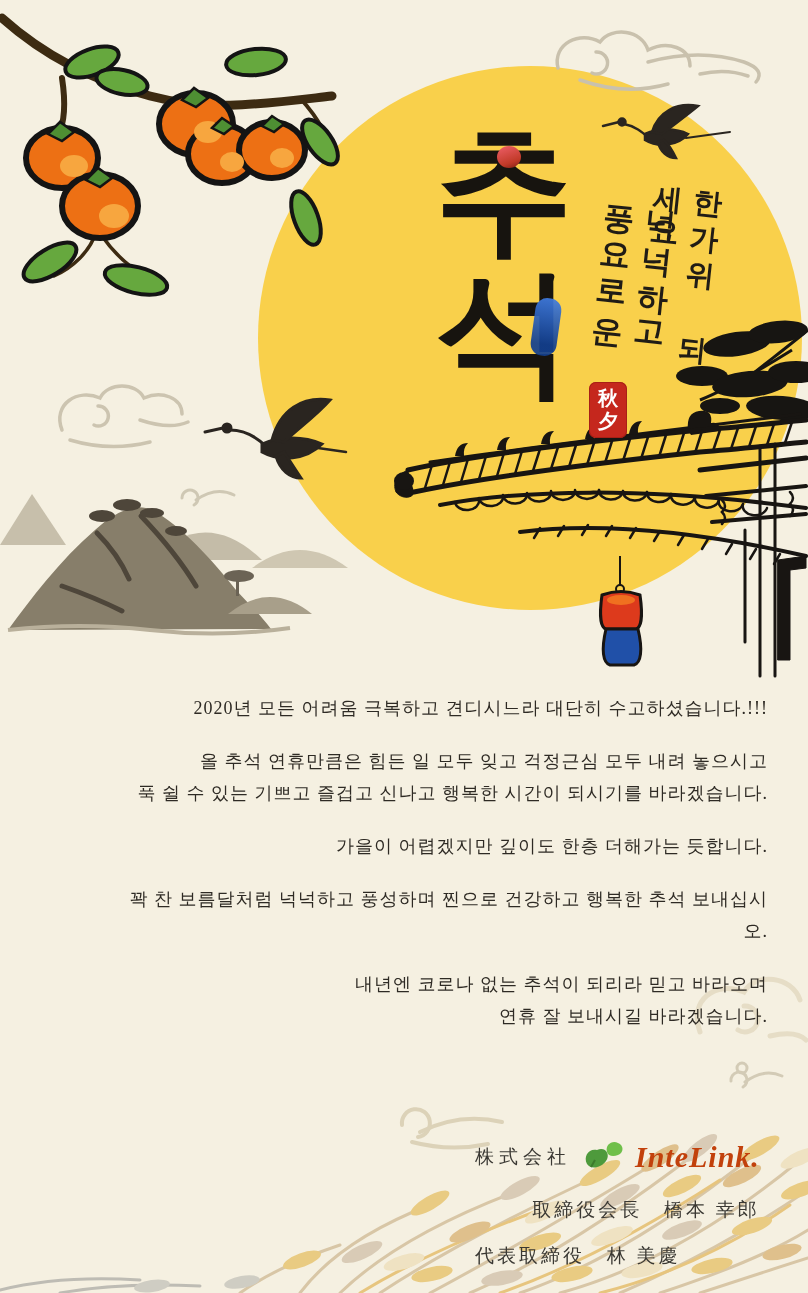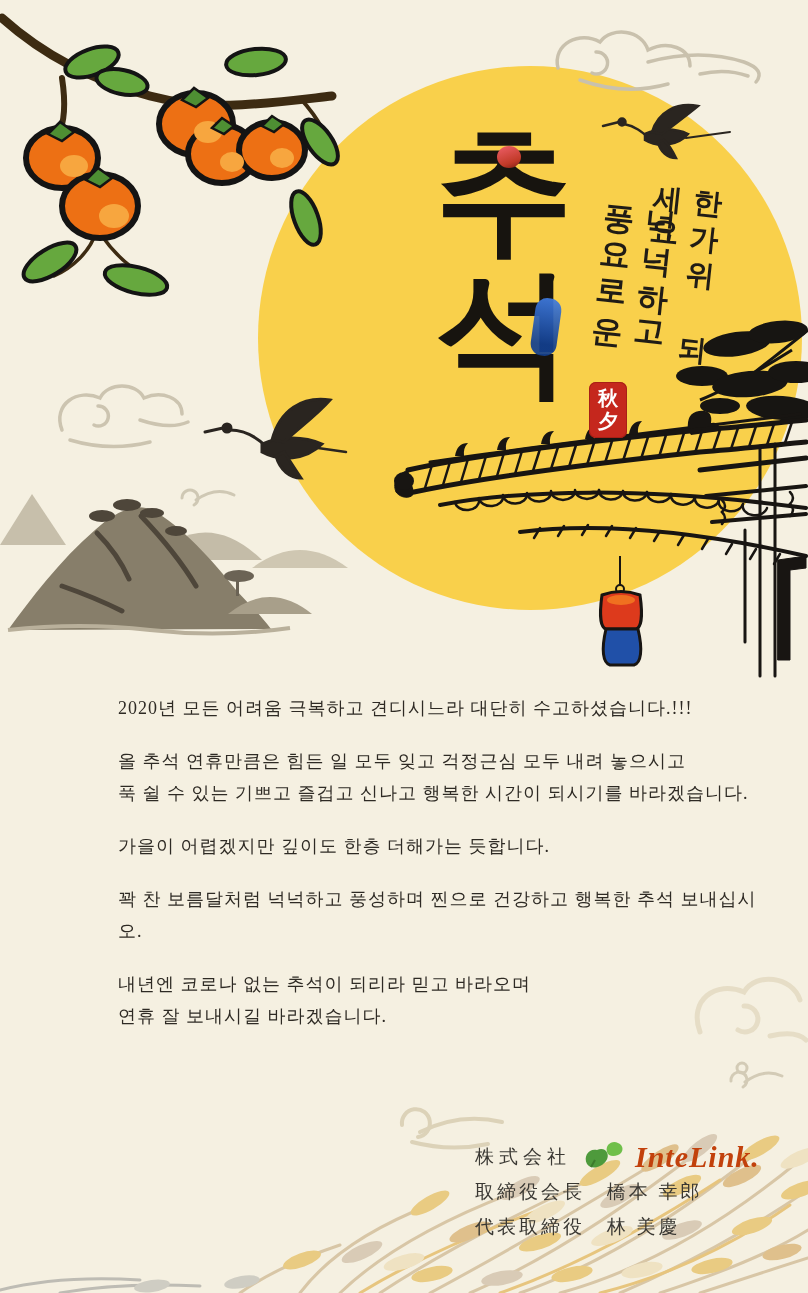--- a/index.html
+++ b/index.html
@@ -21,31 +21,31 @@
   .vert.col1{left:589px;top:184px;height:230px;font-size:31px;}
   .vert.col2{left:642px;top:166px;height:190px;font-size:29px;}
   
   .seal{position:absolute;left:589px;top:382px;width:38px;height:56px;background:#C5271D;
         border-radius:7px;color:#fff;display:flex;flex-direction:column;align-items:center;
         justify-content:center;font-size:20px;line-height:1.15;font-weight:700;z-index:3;
         box-shadow:0 0 0 1px #A81F16 inset;}
   
   .message{position:absolute;left:118px;top:692px;width:650px;z-index:3;color:#2E2A24;
            font-size:18px;}
-  .para{margin:0 0 21px 0;}
+  .para{margin:0 0 21px 0;text-align:right;}
   .line{line-height:32px;letter-spacing:1px;}
   
   .signature{position:absolute;left:475px;top:1140px;z-index:3;color:#3A3833;}
   .sig-company{display:flex;align-items:center;gap:10px;}
   .sig-prefix{font-size:19px;letter-spacing:5px;text-align:center;}
   .sig-logo{width:44px;height:34px;}
   .sig-name{font-size:30px;font-style:italic;font-weight:700;color:#c2410c;letter-spacing:1px;}
-  .sig-role{margin-top:9px;font-size:19px;letter-spacing:3px;}
+  .sig-role{margin-top:20px;font-size:19px;letter-spacing:3px;}
   .sig-role .role-name{margin-left:14px;}
-  .sig-role.first{margin-top:5px;}
+  .sig-role.first{margin-top:23px;text-align:right;}
 </style>
 </head>
 <body>
 
 <div class="canvas">
 
   <svg class="decor" width="808" height="1293" viewBox="0 0 808 1293">
 
     <circle cx="530" cy="338" r="272" fill="#F9D04B"></circle>
 

